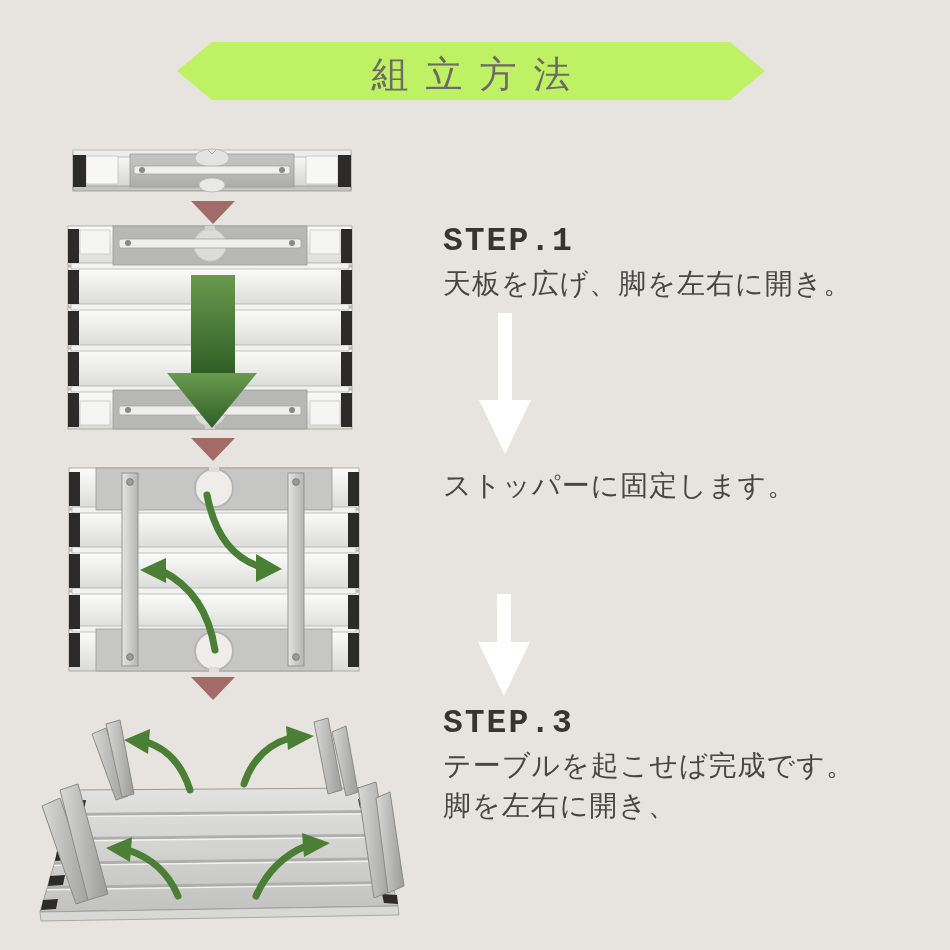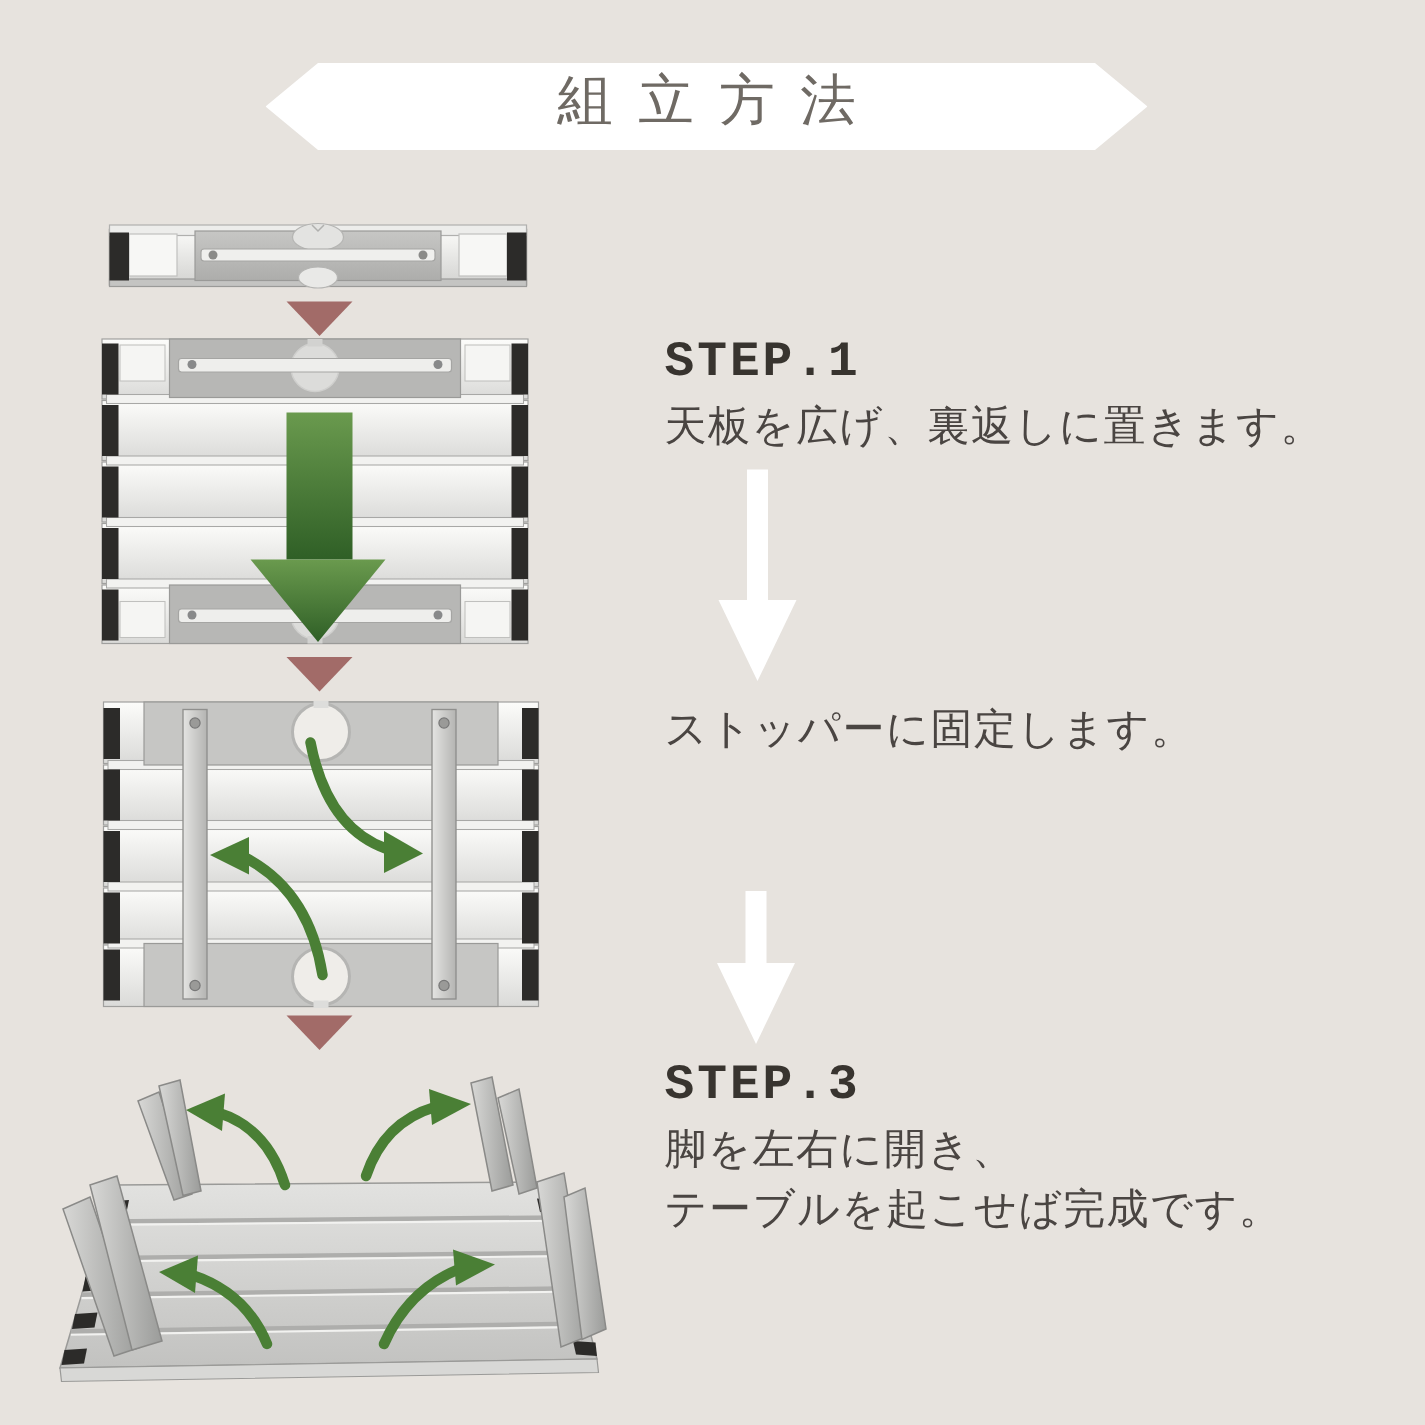--- a/index.html
+++ b/index.html
@@ -7,23 +7,23 @@
     width:950px;height:950px;
     background:#e7e3de;
     font-family:"Liberation Sans","DejaVu Sans",sans-serif;
     overflow:hidden;
   }
   .page{position:relative;width:950px;height:950px;background:#e7e3de;}
 
   
   .banner{
     position:absolute;left:177px;top:42px;width:588px;height:58px;
-    background:#ffffff;
+    background:#bef264;
     clip-path:polygon(0 50%,35px 0,calc(100% - 35px) 0,100% 50%,calc(100% - 35px) 100%,35px 100%);
-    display:flex;align-items:flex-start;justify-content:center;
+    display:flex;align-items:flex-end;justify-content:center;
   }
   .banner-title{
     font-size:37px;color:#6f6a64;letter-spacing:17px;padding-left:17px;
     font-weight:400;
   }
 
   
   .illus{position:absolute;}
   .illus svg{display:block;}
   .illus-1{left:72px;top:148px;width:280px;height:46px;}
@@ -295,36 +295,36 @@
         <polygon points="122,23 96,34 120,48"></polygon>
         <polygon points="258,20 286,30 260,44"></polygon>
         <polygon points="104,131 78,142 102,156"></polygon>
         <polygon points="274,127 302,137 276,151"></polygon>
       </g>
     </svg>
   </div>
 
   <div class="step-block step-1">
     <div class="step-label">STEP.1</div>
-    <div class="step-line">天板を広げ、裏返しに置きます。</div>
+    <div class="step-line">天板を広げ、脚を左右に開き。</div>
   </div>
 
   <div class="white-arrow wa-1">
     <div class="shaft"></div>
     <div class="head"></div>
   </div>
 
   <div class="step-block step-2">
     <div class="step-line">ストッパーに固定します。</div>
   </div>
 
   <div class="white-arrow wa-2">
     <div class="shaft"></div>
     <div class="head"></div>
   </div>
 
   <div class="step-block step-3">
     <div class="step-label">STEP.3</div>
+    <div class="step-line">テーブルを起こせば完成です。</div>
     <div class="step-line">脚を左右に開き、</div>
-    <div class="step-line">テーブルを起こせば完成です。</div>
   </div>
 
 </div>
 
 </body></html>

